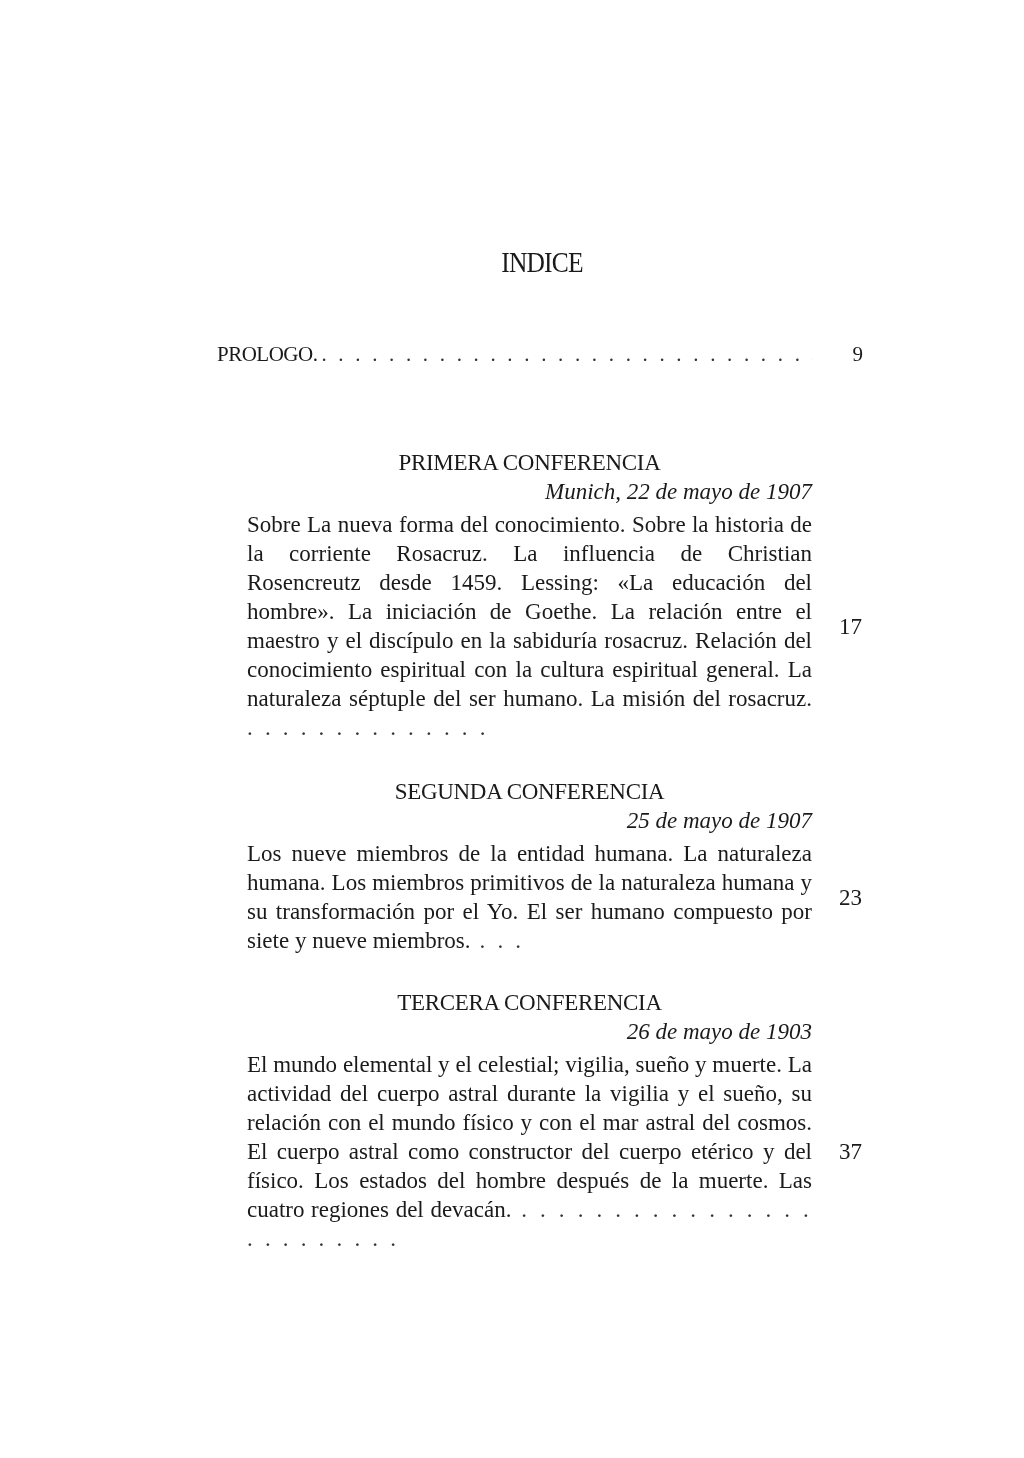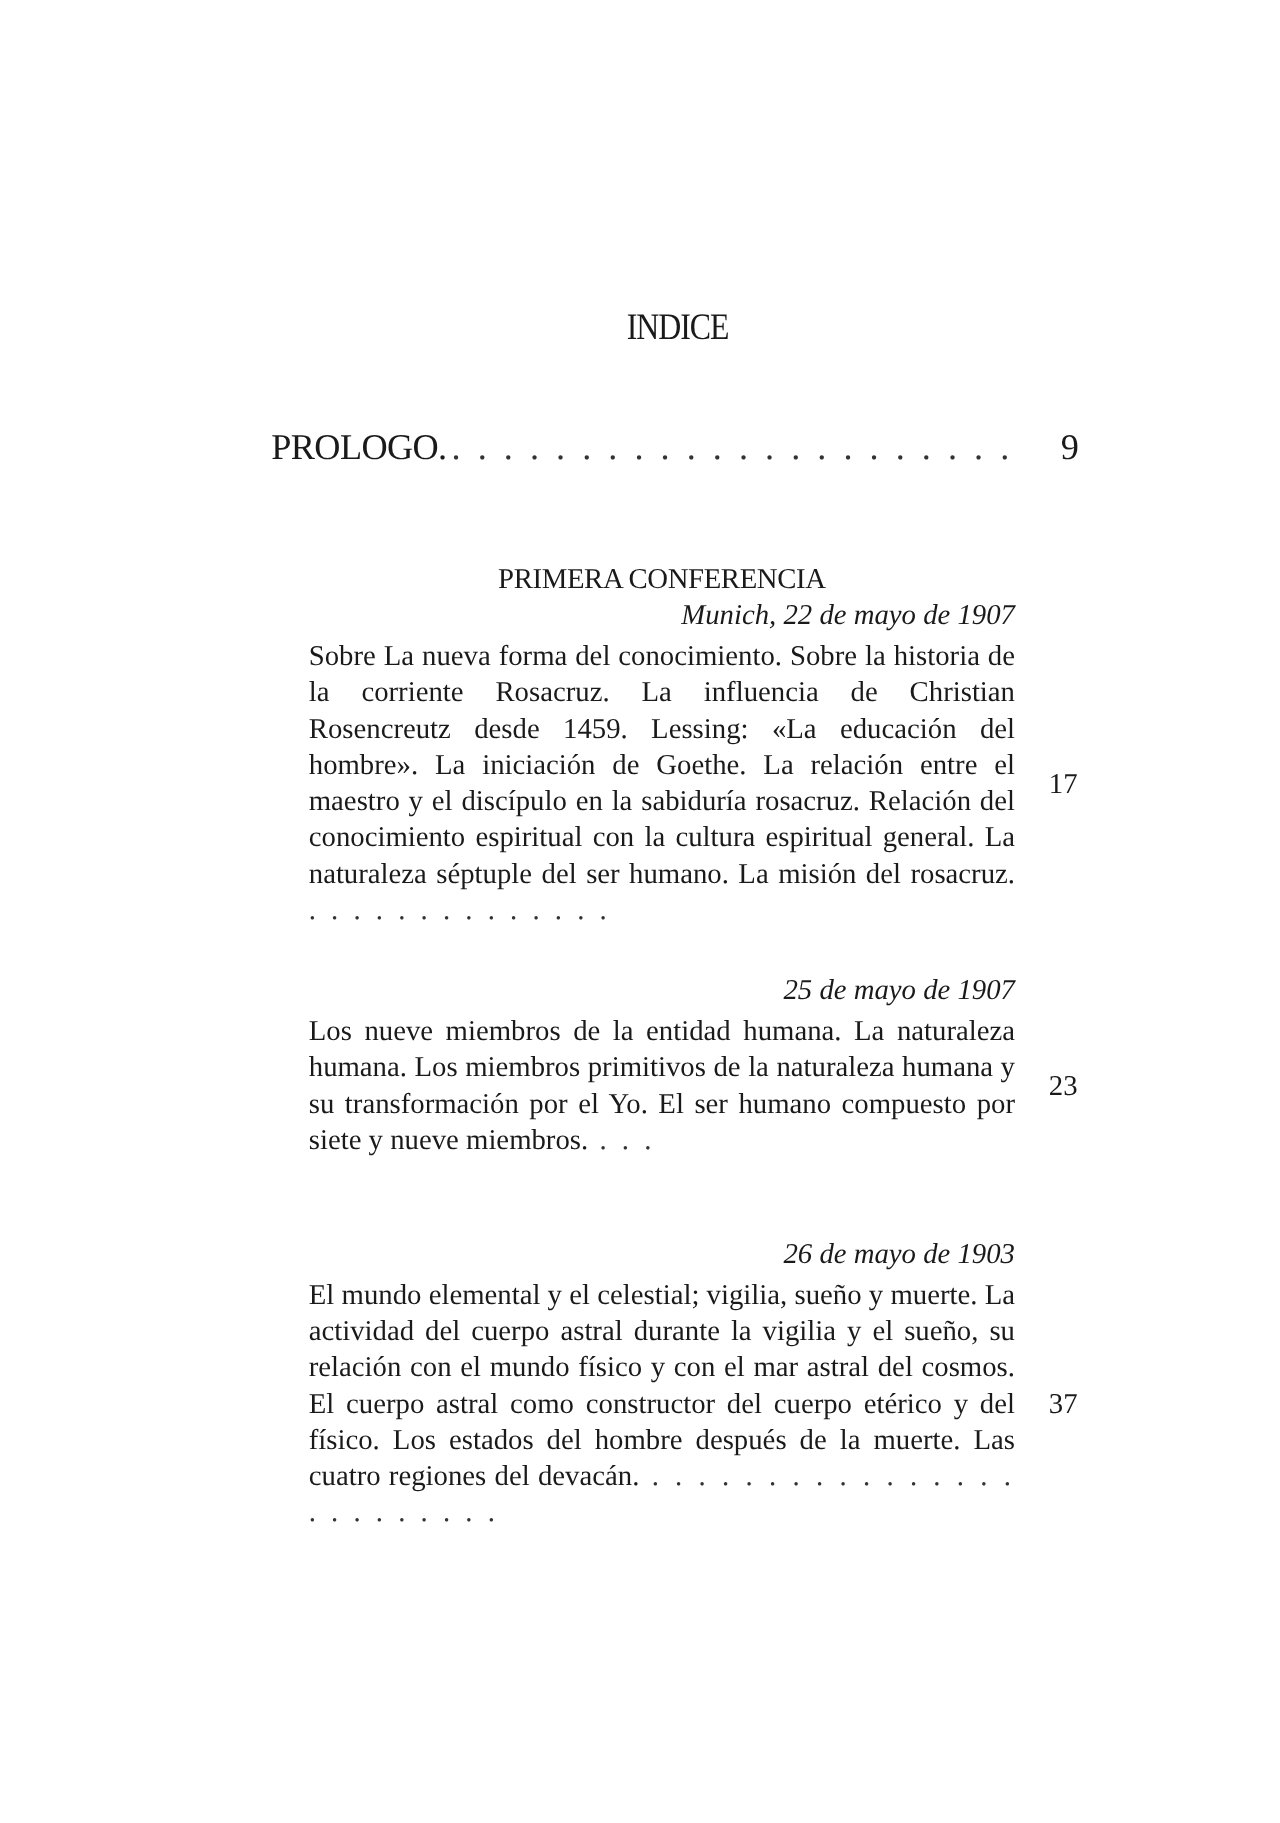--- a/index.html
+++ b/index.html
@@ -1,20 +1,20 @@
 <!DOCTYPE html>
 <html><head>
 <meta charset="utf-8">
 <style>
   html, body { margin: 0; padding: 0; background: #ffffff; }
   body { width: 1024px; height: 1458px; position: relative; overflow: hidden;
          font-family: "Liberation Serif", "DejaVu Serif", serif; color: #1a1a1a; }
   .page-title { position: absolute; top: 245px; left: 0; width: 1084px; text-align: center;
                 font-size: 30px; letter-spacing: -1px; transform: scaleX(0.85); transform-origin: 542px 0; }
-  .prologo { position: absolute; top: 342px; left: 217px; width: 646px; font-size: 29px;
+  .prologo { position: absolute; top: 342px; left: 217px; width: 646px; font-size: 21px;
              display: flex; align-items: baseline; }
   .prologo .label { letter-spacing: -0.5px; }
   .dots { flex: 1; overflow: hidden; white-space: nowrap; margin-left: 4px; letter-spacing: 3.2px; color: #333; }
   .prologo .num, .entry .num { width: 50px; text-align: right; }
   .section { position: absolute; left: 247px; width: 615px; margin-top: 24px; }
   .conf-title { text-align: center; font-size: 23px; line-height: 29px; width: 565px; letter-spacing: -0.3px; }
   .conf-date { text-align: right; font-size: 23px; line-height: 29px; width: 565px; font-style: italic; margin-bottom: 4px; }
   .entry { display: flex; align-items: center; font-size: 23px; line-height: 29px; }
   .entry .body { width: 565px; text-align: justify; text-align-last: left; }
   .entry .body .lead-dots { letter-spacing: 3.2px; color: #333; }
@@ -37,26 +37,28 @@
 <div id="s1" class="section">
   <div class="conf-title">PRIMERA CONFERENCIA</div>
   <div class="conf-date">Munich, 22 de mayo de 1907</div>
   <div class="entry">
     <div class="body"><span>Sobre La nueva forma del conocimiento. Sobre la historia de la corriente Rosacruz. La influencia de Christian Rosencreutz desde 1459. Lessing: «La educación del hombre». La iniciación de Goethe. La relación entre el maestro y el discípulo en la sabiduría rosacruz. Relación del conocimiento espiritual con la cultura espiritual general. La naturaleza séptuple del ser humano. La misión del rosacruz.</span><span class="lead-dots"> . . . . . . . . . . . . . .</span></div>
     <div class="num">17</div>
   </div>
 </div>
 
 <div id="s2" class="section">
+  <div class="conf-title">SEGUNDA CONFERENCIA</div>
   <div class="conf-date">25 de mayo de 1907</div>
   <div class="entry">
     <div class="body"><span>Los nueve miembros de la entidad humana. La naturaleza humana. Los miembros primitivos de la naturaleza humana y su transformación por el Yo. El ser humano compuesto por siete y nueve miembros.</span><span class="lead-dots"> . . .</span></div>
     <div class="num">23</div>
   </div>
 </div>
 
 <div id="s3" class="section">
+  <div class="conf-title">TERCERA CONFERENCIA</div>
   <div class="conf-date">26 de mayo de 1903</div>
   <div class="entry">
     <div class="body"><span>El mundo elemental y el celestial; vigilia, sueño y muerte. La actividad del cuerpo astral durante la vigilia y el sueño, su relación con el mundo físico y con el mar astral del cosmos. El cuerpo astral como constructor del cuerpo etérico y del físico. Los estados del hombre después de la muerte. Las cuatro regiones del devacán.</span><span class="lead-dots"> . . . . . . . . . . . . . . . . . . . . . . . . .</span></div>
     <div class="num">37</div>
   </div>
 </div>
 
 </body></html>

